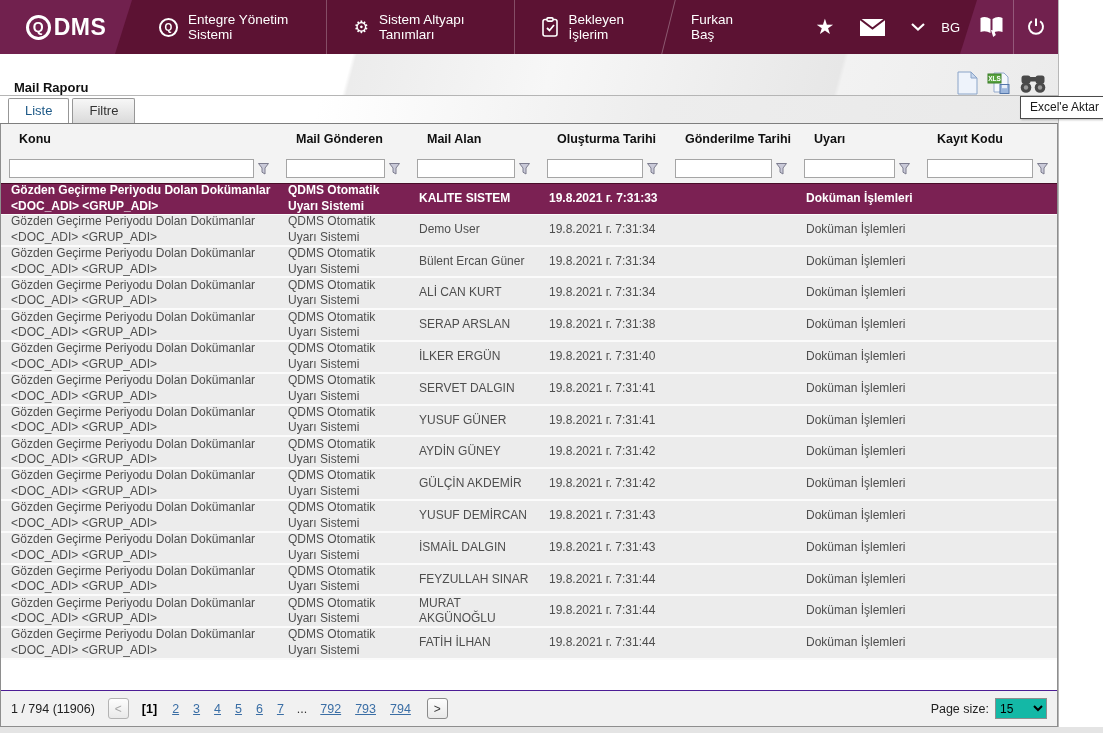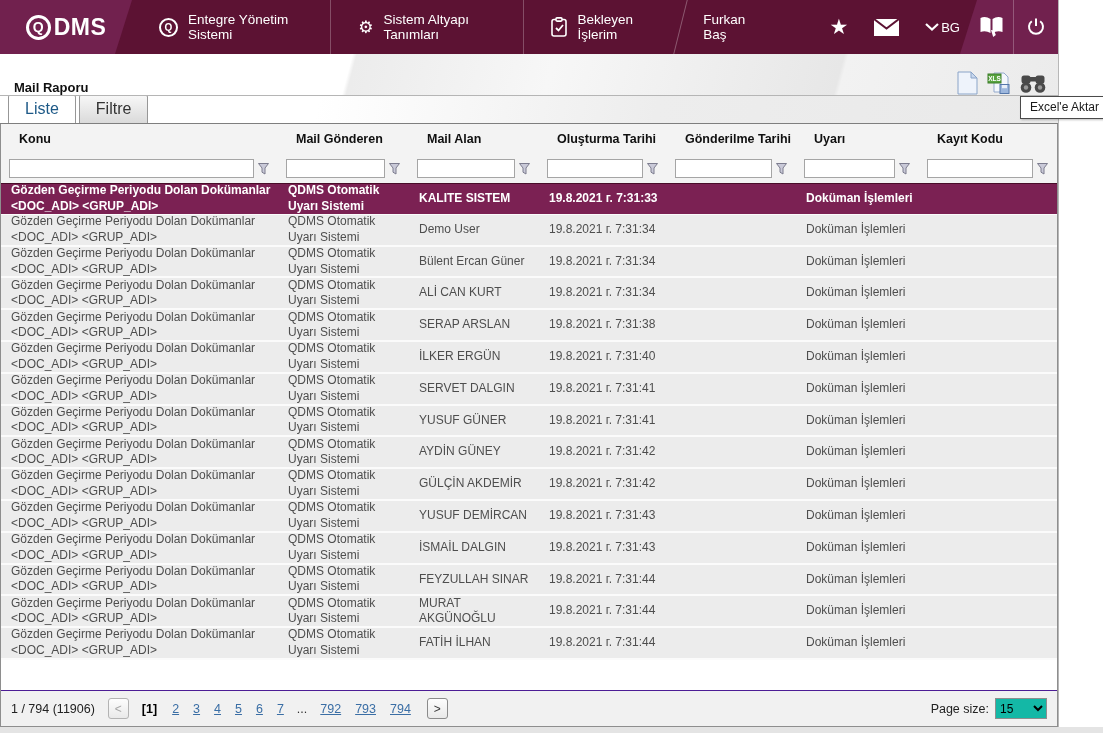--- a/index.html
+++ b/index.html
@@ -26,38 +26,38 @@
   .logo-text{font-weight:bold;font-size:23px;letter-spacing:.5px;}
   .menu-item{display:flex;align-items:center;gap:10px;padding:0 27px;font-size:13.5px;cursor:pointer;}
   .q-circle{width:19px;height:19px;border:2px solid #fff;border-radius:50%;display:flex;
     align-items:center;justify-content:center;font-weight:bold;font-size:10px;flex:0 0 auto;}
   .vsep{width:1px;background:rgba(255,255,255,.25);flex:0 0 auto;}
   .slash-sep{width:1px;background:rgba(255,255,255,.3);transform:skewX(-14deg);flex:0 0 auto;}
   .user-name{margin-left:22px;font-size:13.5px;display:flex;align-items:center;}
   .top-icon{display:flex;align-items:center;justify-content:center;cursor:pointer;}
   .star-glyph{font-size:21px;line-height:1;font-family:"DejaVu Sans",sans-serif;}
   .gear-glyph{font-size:17px;line-height:1;font-family:"DejaVu Sans",sans-serif;}
-  .lang{display:flex;align-items:center;gap:2px;font-size:13px;cursor:pointer;}
+  .lang{display:flex;align-items:center;gap:16px;font-size:13px;cursor:pointer;}
   .right-section{margin-left:auto;width:98px;background:var(--logo-bg);
     clip-path:polygon(17px 0,100% 0,100% 100%,0 100%);
     display:flex;align-items:center;justify-content:flex-end;gap:0;flex:0 0 auto;}
   .right-section .vsep{height:100%;}
   .rs-btn{width:44px;height:100%;display:flex;align-items:center;justify-content:center;cursor:pointer;}
   
   .toolbar{height:42px;position:relative;display:flex;align-items:flex-end;
     border-bottom:1px solid #b5b5b5;
     background:linear-gradient(105deg,#ffffff 33%,#ececec 33.4%,#f7f7f7 52%,#e7e7e7 79%,#f2f2f2 79.4%,#ebebeb 100%);}
   .page-title{font-weight:bold;font-size:13px;color:#101010;margin-left:14px;}
   .toolbar-icons{margin-left:auto;margin-right:12px;display:flex;align-items:center;gap:9px;}
   .tb-icon{cursor:pointer;display:flex;align-items:center;}
   
   .tabs{height:28px;display:flex;align-items:flex-end;padding-left:8px;gap:3px;
     border-bottom:1px solid #7e7e7e;
     background:linear-gradient(100deg,#ffffff 30%,#ededed 62%,#e9e9e9 100%);}
-  .tab{padding:4px 16px 5px;font-size:16px;border:1px solid #979797;border-bottom:none;
+  .tab{padding:4px 16px 5px;font-size:13px;border:1px solid #979797;border-bottom:none;
     border-radius:2px 2px 0 0;cursor:pointer;}
   .tab.active{background:#ffffff;color:var(--tab-active-text);}
   .tab.inactive{background:linear-gradient(#f7f7f7,#dadada);color:#333;}
   
   .grid{border-left:1px solid #8e8e8e;border-right:1px solid #8e8e8e;border-bottom:1px solid #8e8e8e;}
   .thead{display:flex;height:30px;background:#f3f3f3;align-items:center;
     font-weight:bold;font-size:12.5px;color:#101010;}
   .hcell{padding-left:18px;cursor:pointer;}
   .filters{display:flex;height:29px;background:#f3f3f3;align-items:center;}
   .fcell{display:flex;align-items:center;padding:0 9px 0 8px;}

